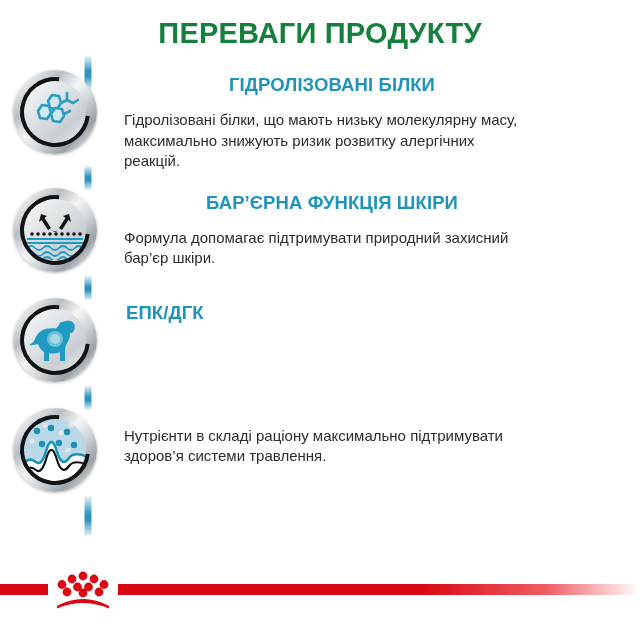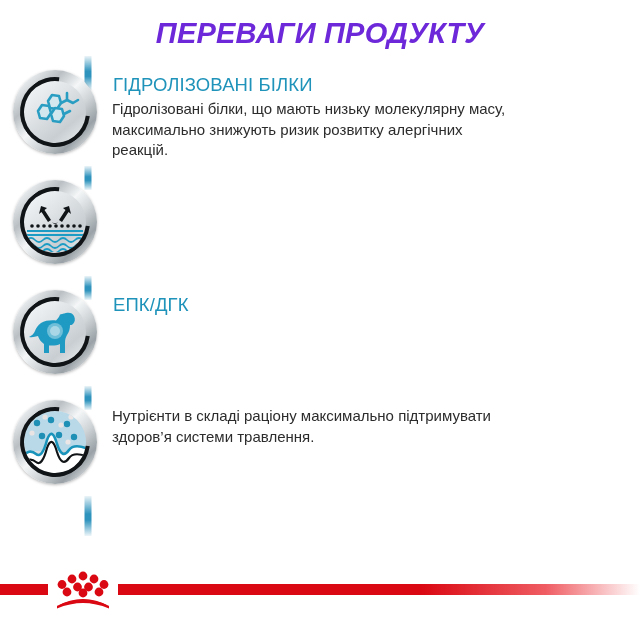--- a/index.html
+++ b/index.html
@@ -11,29 +11,28 @@
     height: 630px;
     background: #ffffff;
     font-family: "Liberation Sans", "DejaVu Sans", sans-serif;
     overflow: hidden;
     position: relative;
   }
 
   
   .page-title {
     text-align: center;
-    color: #6d28d9;
+    color: #15803d;
     font-weight: bold;
     font-size: 29px;
     letter-spacing: 0.2px;
     padding-top: 16px;
     line-height: 34px;
     font-family: "Liberation Sans", "DejaVu Sans", sans-serif;
     white-space: nowrap;
-    font-style: italic;
   }
 
   
   .benefits {
     position: relative;
     margin-top: 18px;
   }
 
   
   .spine {
@@ -111,32 +110,33 @@
   }
   .badge-inner svg { display: block; }
 
   
   .benefit-text {
     padding-top: 6px;
     padding-right: 12px;
   }
   .benefit-heading {
     color: #1f93ba;
-    font-weight: normal;
+    font-weight: bold;
     font-size: 18.5px;
     line-height: 22px;
     letter-spacing: 0.1px;
-    margin: 0 0 3px 3px;
+    margin: 0 0 3px 16px;
     white-space: nowrap;
+    text-align: center;
   }
   .benefit-body {
     color: #2c2c2c;
     font-size: 15px;
     line-height: 20.5px;
-    margin: 2px;
+    margin: 14px;
     max-width: 400px;
   }
 
   
   .footer {
     position: absolute;
     left: 0;
     bottom: 0;
     width: 640px;
     height: 74px;
@@ -232,20 +232,24 @@
               <line x1="2" y1="43" x2="58" y2="43"></line>
             </g>
             <g stroke="#1c9cc4" stroke-width="1.7" fill="none" stroke-linecap="round">
               <path d="M2,48 q4,-4 8,0 q4,4 8,0 q4,-4 8,0 q4,4 8,0 q4,-4 8,0 q4,4 8,0 q4,-4 8,0"></path>
               <path d="M2,54 q4,-4 8,0 q4,4 8,0 q4,-4 8,0 q4,4 8,0 q4,-4 8,0 q4,4 8,0 q4,-4 8,0"></path>
               <path d="M2,59 q4,-4 8,0 q4,4 8,0 q4,-4 8,0 q4,4 8,0 q4,-4 8,0 q4,4 8,0 q4,-4 8,0"></path>
             </g>
           </svg>
         </div>
       </div>
+    </div>
+    <div class="benefit-text">
+      <p class="benefit-heading">БАР’ЄРНА ФУНКЦІЯ ШКІРИ</p>
+      <p class="benefit-body">Формула допомагає підтримувати природний захисний бар’єр шкіри.</p>
     </div>
   </div>
 
   <div class="benefit-row">
     <div class="icon-wrap">
       <div class="badge">
         <div class="badge-inner">
           <svg width="60" height="56" viewBox="0 0 60 56" aria-hidden="true">
             <path d="M41,9 c3,-1 7,0 8,3 c1.5,3 1,6 -1,8 c-1,1 -2,1 -3,1
                      c0,4 -1,7 -3,10 c-1.5,2.5 -2,5 -2,8 l0,10 l-5,0 l0,-9

